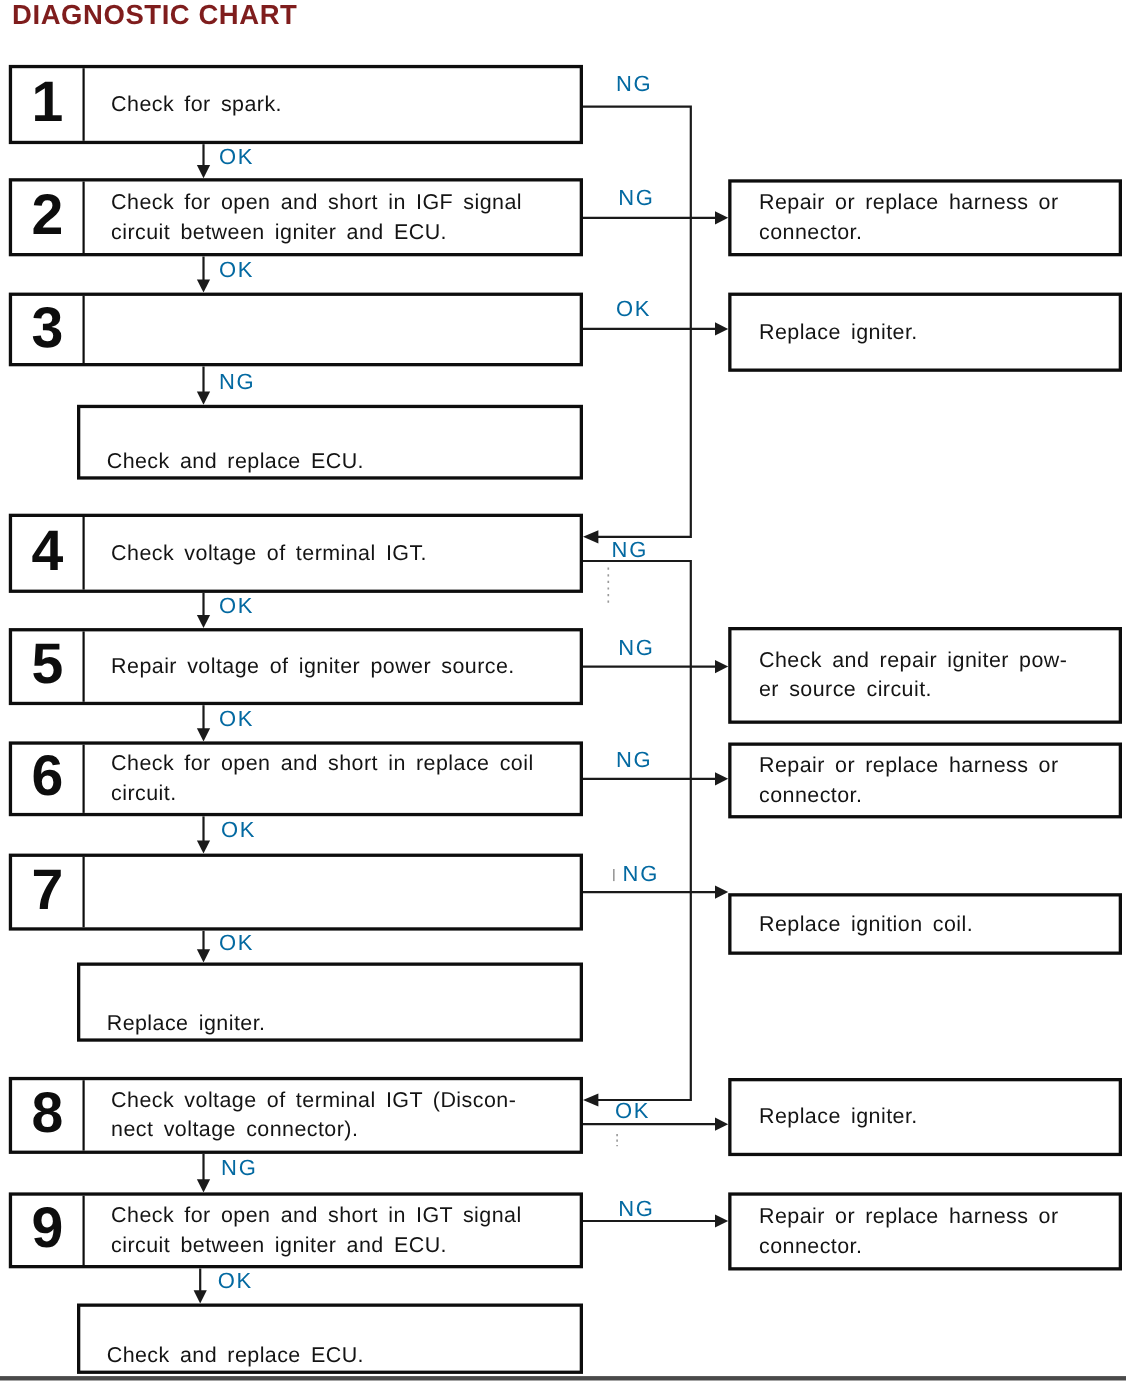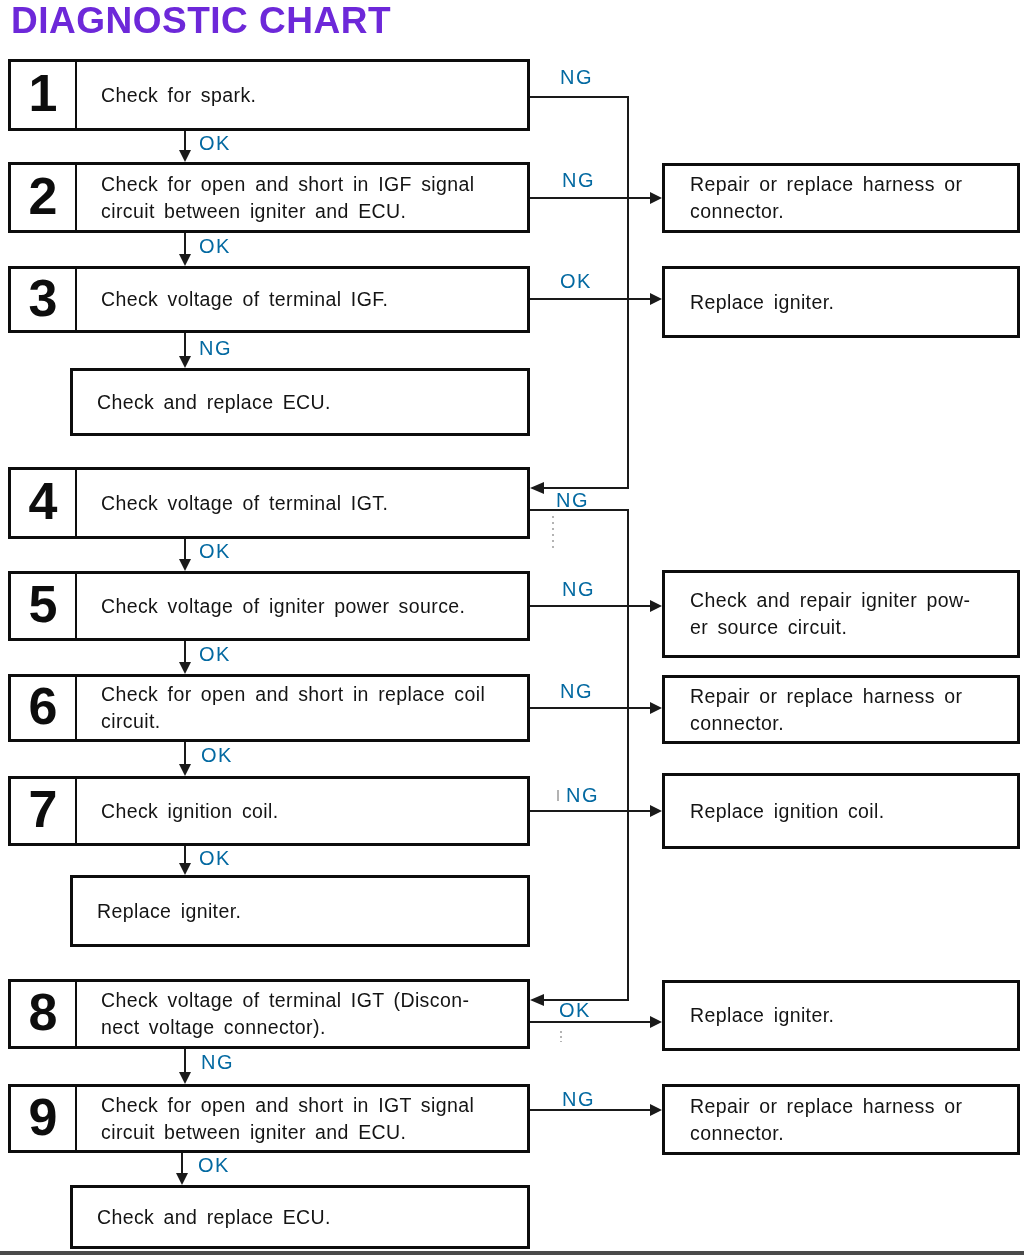--- a/index.html
+++ b/index.html
@@ -6,34 +6,34 @@
   #page{
     position:relative;
     width:1024px;height:1257px;
     background:#ffffff;
     font-family:"Liberation Sans", sans-serif;
     color:#111111;
     overflow:hidden;
   }
   #title{
     position:absolute;left:11px;top:0px;
-    font-size:37px;font-weight:bold;letter-spacing:0.5px;
-    color:#6d28d9;
+    font-size:25px;font-weight:bold;letter-spacing:0.5px;
+    color:#7f1d1d;
     text-align:right;
   }
   .box{
     position:absolute;
     box-sizing:border-box;
     border:3px solid #0d0d0d;
     background:#ffffff;
     display:flex;
     align-items:stretch;
   }
   .step{left:8px;width:522px;}
-  .term{left:70px;width:460px;}
+  .term{left:70px;width:460px;align-items:flex-end;}
   .action{left:662px;width:358px;}
   .num{
     width:64px;
     flex:0 0 64px;
     border-right:2px solid #0d0d0d;
     display:flex;align-items:center;justify-content:center;
     font-size:52px;font-weight:bold;color:#0d0d0d;
     padding-bottom:4px;
   }
   .txt{
@@ -130,52 +130,46 @@
   <div class="box step" style="top:162px;height:71px">
     <div class="num">2</div>
     <div class="txt">
       <div>Check for open and short in IGF signal</div>
       <div>circuit between igniter and ECU.</div>
     </div>
   </div>
 
   <div class="box step" style="top:266px;height:67px">
     <div class="num">3</div>
-    <div class="txt">
-      <div>Check voltage of terminal IGF.</div>
-    </div>
   </div>
 
   <div class="box step" style="top:467px;height:72px">
     <div class="num">4</div>
     <div class="txt">
       <div>Check voltage of terminal IGT.</div>
     </div>
   </div>
 
   <div class="box step" style="top:571px;height:70px">
     <div class="num">5</div>
     <div class="txt">
-      <div>Check voltage of igniter power source.</div>
+      <div>Repair voltage of igniter power source.</div>
     </div>
   </div>
 
   <div class="box step" style="top:674px;height:68px">
     <div class="num">6</div>
     <div class="txt">
       <div>Check for open and short in replace coil</div>
       <div>circuit.</div>
     </div>
   </div>
 
   <div class="box step" style="top:776px;height:70px">
     <div class="num">7</div>
-    <div class="txt">
-      <div>Check ignition coil.</div>
-    </div>
   </div>
 
   <div class="box step" style="top:979px;height:70px">
     <div class="num">8</div>
     <div class="txt">
       <div>Check voltage of terminal IGT (Discon-</div>
       <div>nect voltage connector).</div>
     </div>
   </div>
 
@@ -225,21 +219,21 @@
     </div>
   </div>
 
   <div class="box action" style="top:675px;height:69px">
     <div class="txt">
       <div>Repair or replace harness or</div>
       <div>connector.</div>
     </div>
   </div>
 
-  <div class="box action" style="top:773px;height:76px">
+  <div class="box action" style="top:812px;height:56px">
     <div class="txt">
       <div>Replace ignition coil.</div>
     </div>
   </div>
 
   <div class="box action" style="top:980px;height:71px">
     <div class="txt">
       <div>Replace igniter.</div>
     </div>
   </div>

